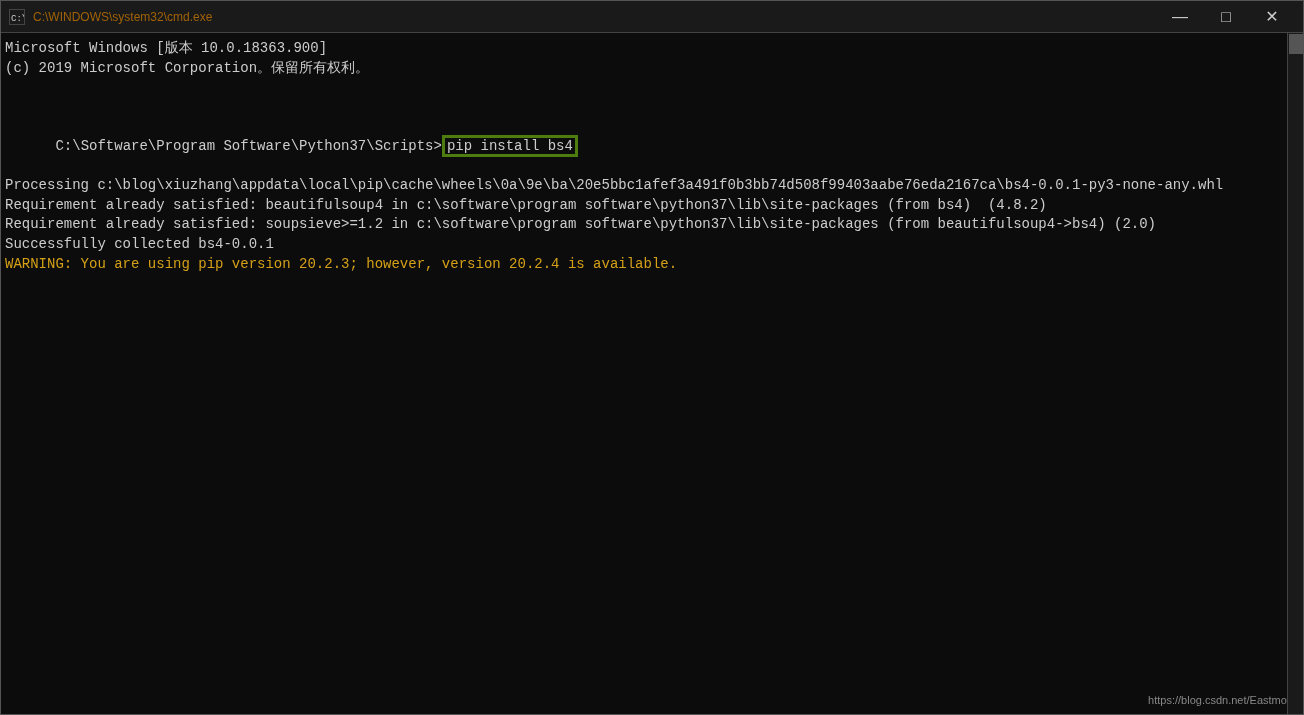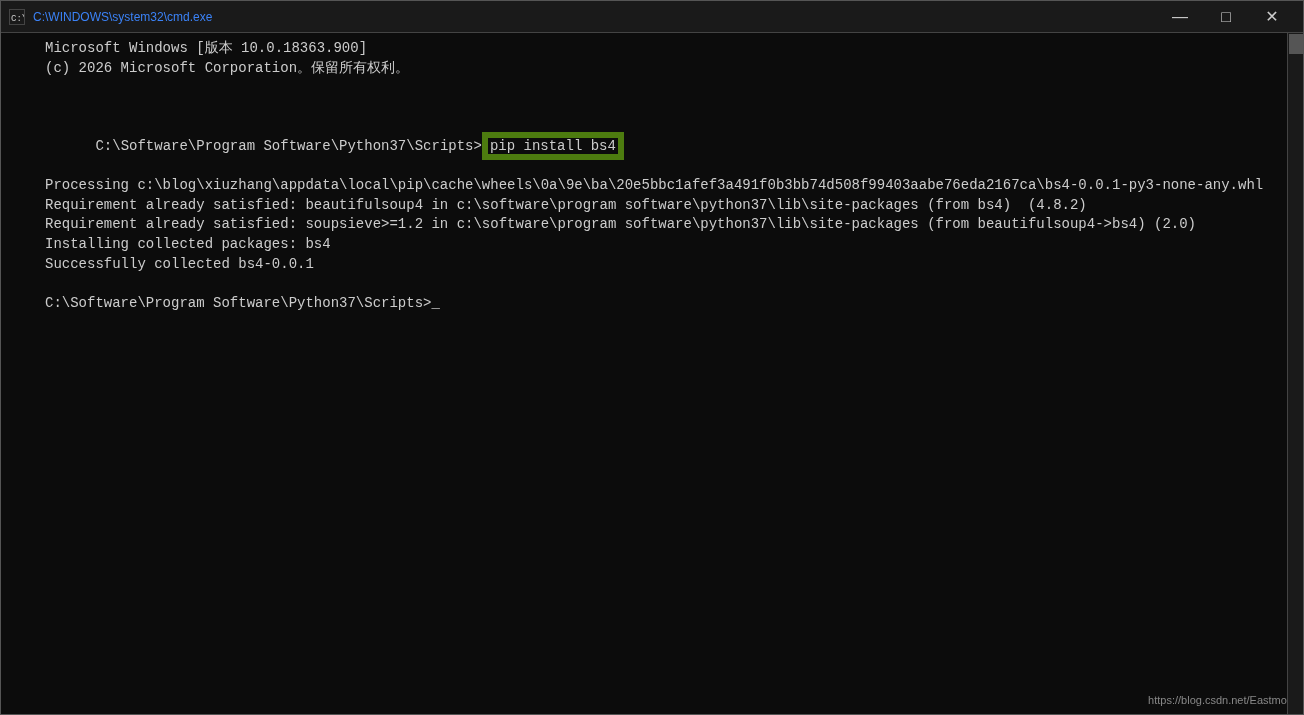--- a/index.html
+++ b/index.html
@@ -37,21 +37,21 @@
       display: flex;
       align-items: center;
       justify-content: center;
       font-size: 10px;
       color: #ccc;
       flex-shrink: 0;
     }
 
     .title-bar-text {
       flex: 1;
-      color: #3b82f6;
+      color: #a16207;
       font-size: 12px;
       font-family: 'Segoe UI', Arial, sans-serif;
     }
 
     .title-bar-controls {
       display: flex;
       gap: 0;
     }
 
     .title-bar-btn {
@@ -79,27 +79,27 @@
       overflow: hidden;
       position: relative;
       line-height: 1.4;
     }
 
     .terminal-line {
       white-space: pre-wrap;
       word-break: break-all;
     }
 
-    .text-white { color: #cccccc; margin-left: 40px; }
+    .text-white { color: #cccccc; }
     .text-yellow { color: #d4a017; }
 
     .highlighted-cmd {
       display: inline;
       background: transparent;
-      border: 6px solid #4d7c0f;
+      border: 3px solid #4d7c0f;
       color: #cccccc;
       padding: 0 2px;
     }
 
     .watermark {
       position: absolute;
       bottom: 6px;
       right: 10px;
       color: #888;
       font-size: 11px;
@@ -137,33 +137,32 @@
     <span class="title-bar-text">C:\WINDOWS\system32\cmd.exe</span>
     <div class="title-bar-controls">
       <button class="title-bar-btn">—</button>
       <button class="title-bar-btn">□</button>
       <button class="title-bar-btn close">✕</button>
     </div>
   </div>
 
   <div class="terminal-body">
     <div class="terminal-line text-white">Microsoft Windows [版本 10.0.18363.900]</div>
-    <div class="terminal-line text-white">(c) 2026 Microsoft Corporation。保留所有权利。</div>
+    <div class="terminal-line text-white">(c) 2019 Microsoft Corporation。保留所有权利。</div>
     <div class="terminal-line">&nbsp;</div>
     <div class="terminal-line">&nbsp;</div>
     <div class="terminal-line text-white">
       <span>C:\Software\Program Software\Python37\Scripts&gt;</span><span class="highlighted-cmd">pip install bs4</span>
     </div>
     <div class="terminal-line text-white">Processing c:\blog\xiuzhang\appdata\local\pip\cache\wheels\0a\9e\ba\20e5bbc1afef3a491f0b3bb74d508f99403aabe76eda2167ca\bs4-0.0.1-py3-none-any.whl</div>
     <div class="terminal-line text-white">Requirement already satisfied: beautifulsoup4 in c:\software\program software\python37\lib\site-packages (from bs4)  (4.8.2)</div>
     <div class="terminal-line text-white">Requirement already satisfied: soupsieve&gt;=1.2 in c:\software\program software\python37\lib\site-packages (from beautifulsoup4-&gt;bs4) (2.0)</div>
-    <div class="terminal-line text-white">Installing collected packages: bs4</div>
     <div class="terminal-line text-white">Successfully collected bs4-0.0.1</div>
+    <div class="terminal-line text-yellow">WARNING: You are using pip version 20.2.3; however, version 20.2.4 is available.</div>
     <div class="terminal-line">&nbsp;</div>
-    <div class="terminal-line text-white">C:\Software\Program Software\Python37\Scripts&gt;_</div>
 
     <div class="watermark">https://blog.csdn.net/Eastmou</div>
 
     <div class="scrollbar">
       <div class="scrollbar-thumb"></div>
     </div>
   </div>
 </div>
 
 </body></html>

